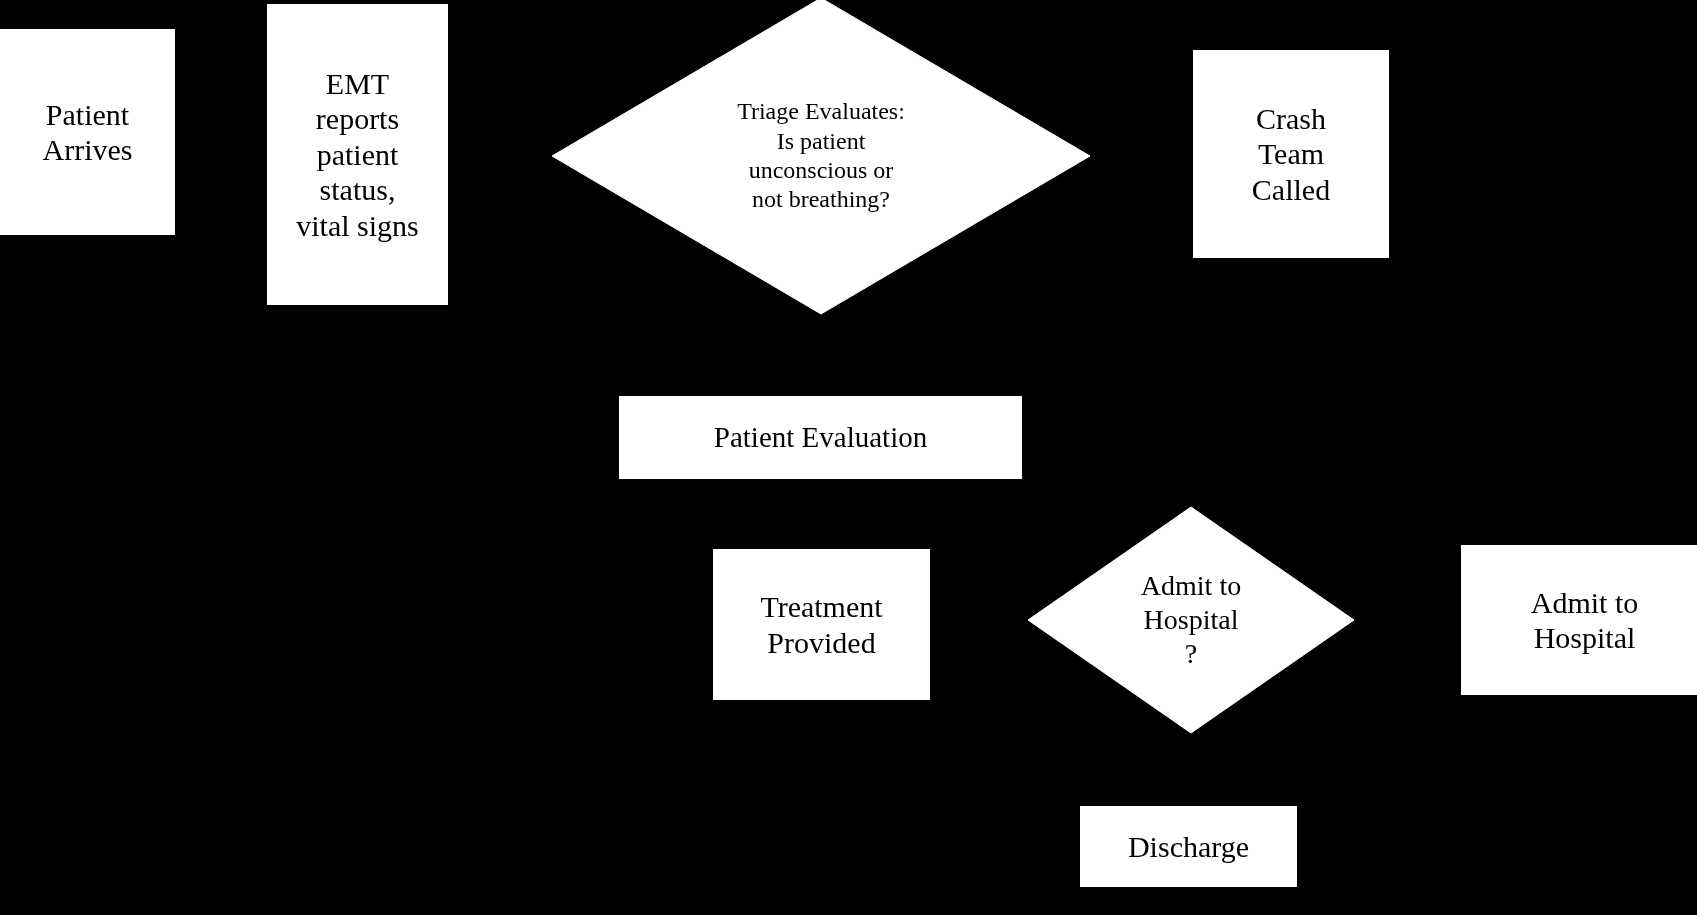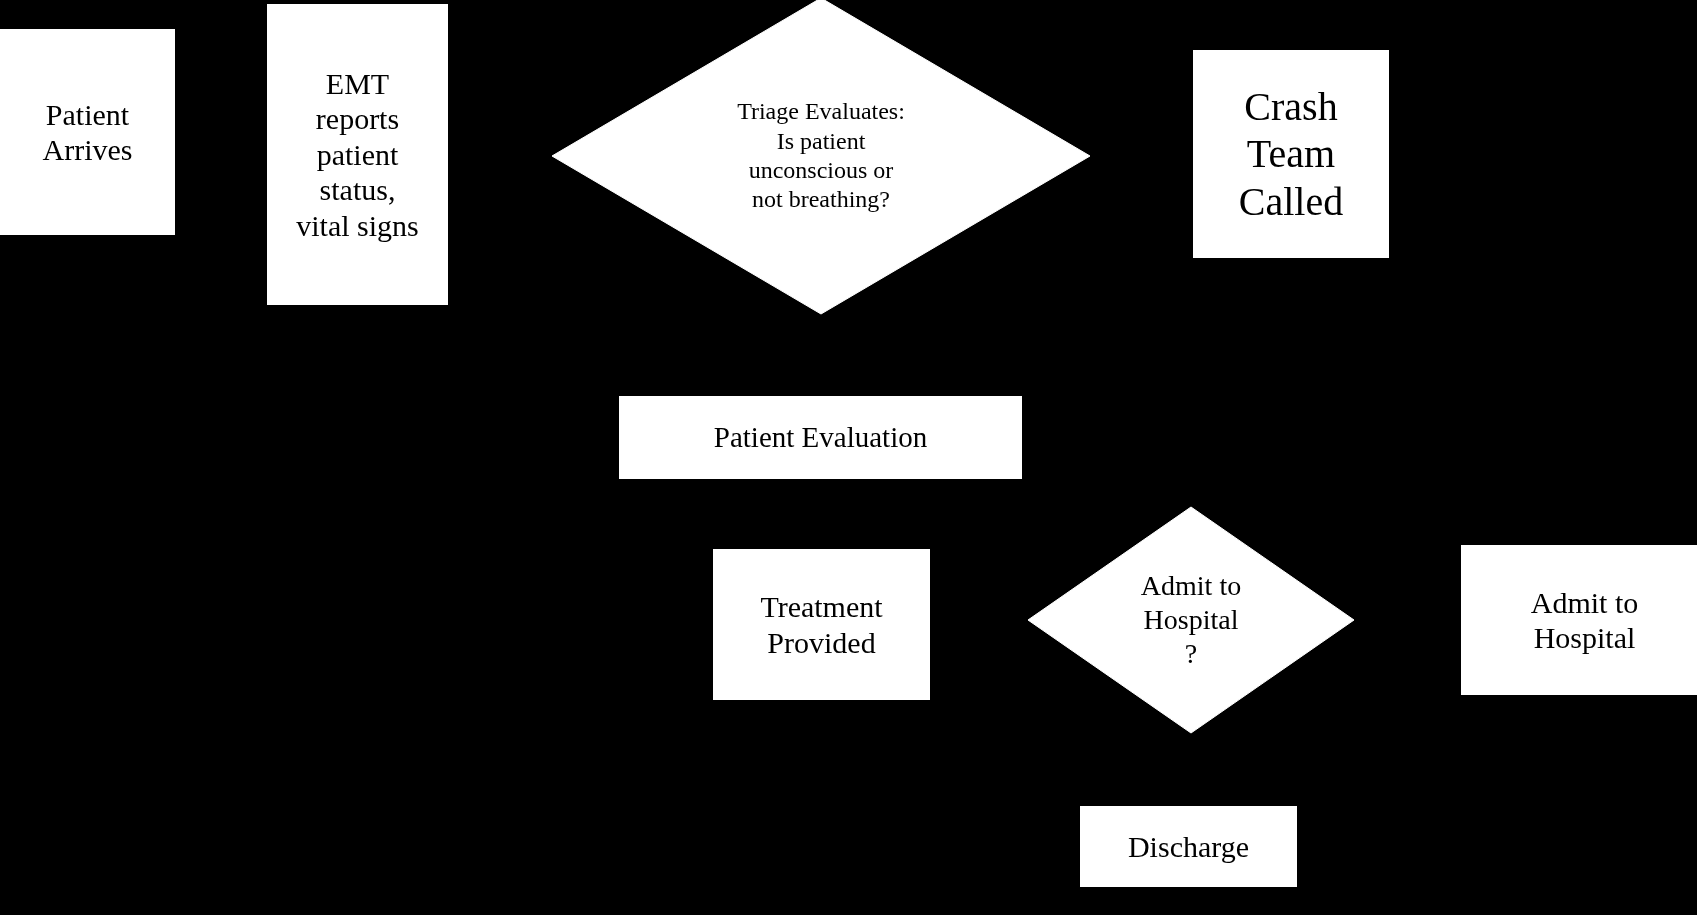--- a/index.html
+++ b/index.html
@@ -73,21 +73,21 @@
   <div class="diamond-wrap" style="left:550px; top:-4px; width:542px; height:320px;">
     <svg width="542" height="320" viewBox="0 0 542 320">
       <polygon points="271,2 540,160 271,318 2,160" fill="#ffffff" stroke="#ffffff" stroke-width="1"></polygon>
     </svg>
     <div class="diamond-label" style="font-size:24px;">Triage Evaluates:
 Is patient
 unconscious or
 not breathing?</div>
   </div>
 
-  <div class="node rect" style="left:1193px; top:50px; width:196px; height:208px; font-size:40px;">Crash
+  <div class="node rect" style="left:1193px; top:50px; width:196px; height:208px; font-size:30px;">Crash
 Team
 Called</div>
 
   <div class="node rect" style="left:619px; top:396px; width:403px; height:83px; font-size:29px;">Patient Evaluation</div>
 
   <div class="node rect" style="left:713px; top:549px; width:217px; height:151px; font-size:30px;">Treatment
 Provided</div>
 
   <div class="diamond-wrap" style="left:1026px; top:505px; width:330px; height:230px;">
     <svg width="330" height="230" viewBox="0 0 330 230">

